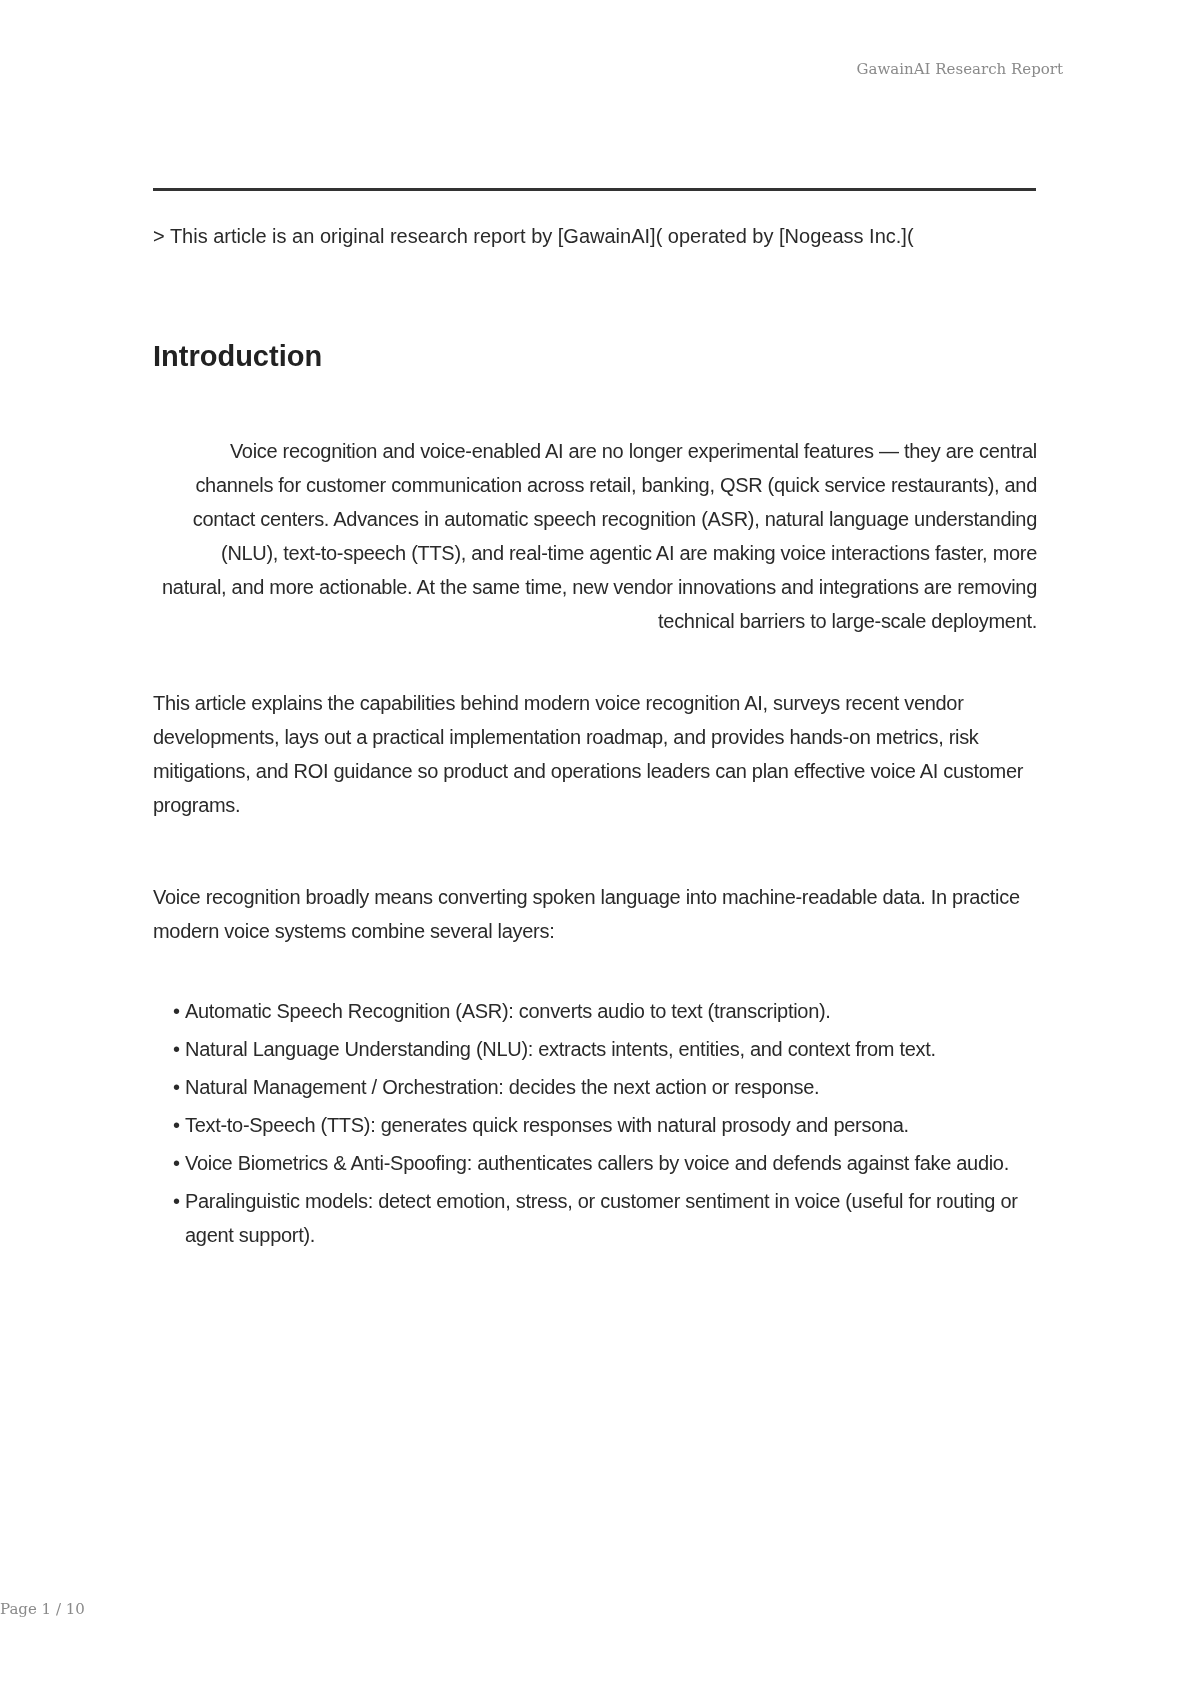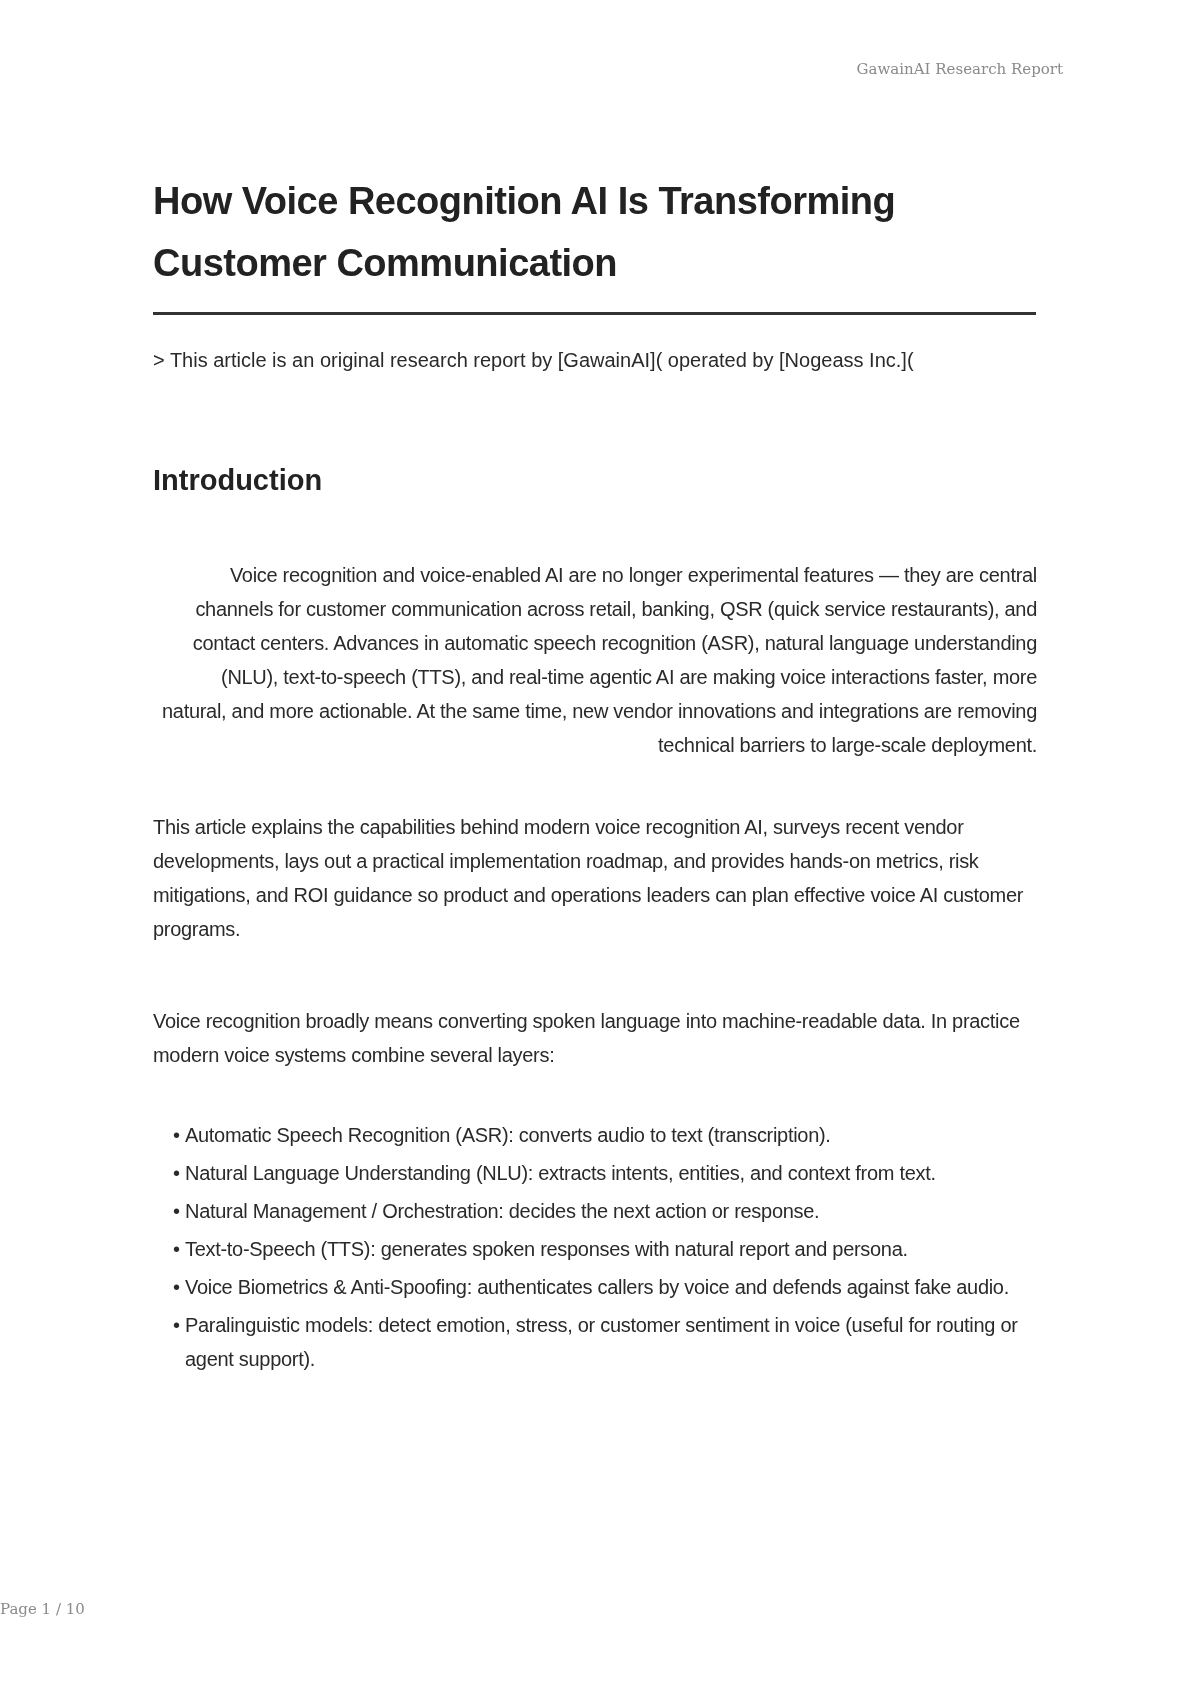--- a/index.html
+++ b/index.html
@@ -98,24 +98,20 @@
       font-size: 15px;
       color: #8a8a8a;
     }
   </style>
 </head>
 <body>
 
 <div class="running-header">GawainAI Research Report</div>
 
 <div class="content">
-  <h1 class="doc-title">
-    <span>How Voice Recognition AI Is Transforming</span><br>
-    <span>Customer Communication</span>
-  </h1>
   <hr class="title-rule">
 
   <p class="attribution">&gt; This article is an original research report by [GawainAI]( operated by [Nogeass Inc.](</p>
 
   <h2 class="section-heading h-intro">Introduction</h2>
   <p class="para p-intro1">Voice recognition and voice-enabled AI are no longer experimental features — they are central channels for customer communication across retail, banking, QSR (quick service restaurants), and contact centers. Advances in automatic speech recognition (ASR), natural language understanding (NLU), text-to-speech (TTS), and real-time agentic AI are making voice interactions faster, more natural, and more actionable. At the same time, new vendor innovations and integrations are removing technical barriers to large-scale deployment.</p>
   <p class="para p-intro2">This article explains the capabilities behind modern voice recognition AI, surveys recent vendor developments, lays out a practical implementation roadmap, and provides hands-on metrics, risk mitigations, and ROI guidance so product and operations leaders can plan effective voice AI customer programs.</p>
 
   <p class="para p-what1">Voice recognition broadly means converting spoken language into machine-readable data. In practice modern voice systems combine several layers:</p>
 
@@ -127,21 +123,21 @@
     <li class="bullet-item">
       <span class="bullet-dot">•</span>
       <span>Natural Language Understanding (NLU): extracts intents, entities, and context from text.</span>
     </li>
     <li class="bullet-item">
       <span class="bullet-dot">•</span>
       <span>Natural Management / Orchestration: decides the next action or response.</span>
     </li>
     <li class="bullet-item">
       <span class="bullet-dot">•</span>
-      <span>Text-to-Speech (TTS): generates spoken responses with natural report and persona.</span>
+      <span>Text-to-Speech (TTS): generates quick responses with natural prosody and persona.</span>
     </li>
     <li class="bullet-item">
       <span class="bullet-dot">•</span>
       <span>Voice Biometrics &amp; Anti-Spoofing: authenticates callers by voice and defends against fake audio.</span>
     </li>
     <li class="bullet-item">
       <span class="bullet-dot">•</span>
       <span>Paralinguistic models: detect emotion, stress, or customer sentiment in voice (useful for routing or agent support).</span>
     </li>
   </ul>

